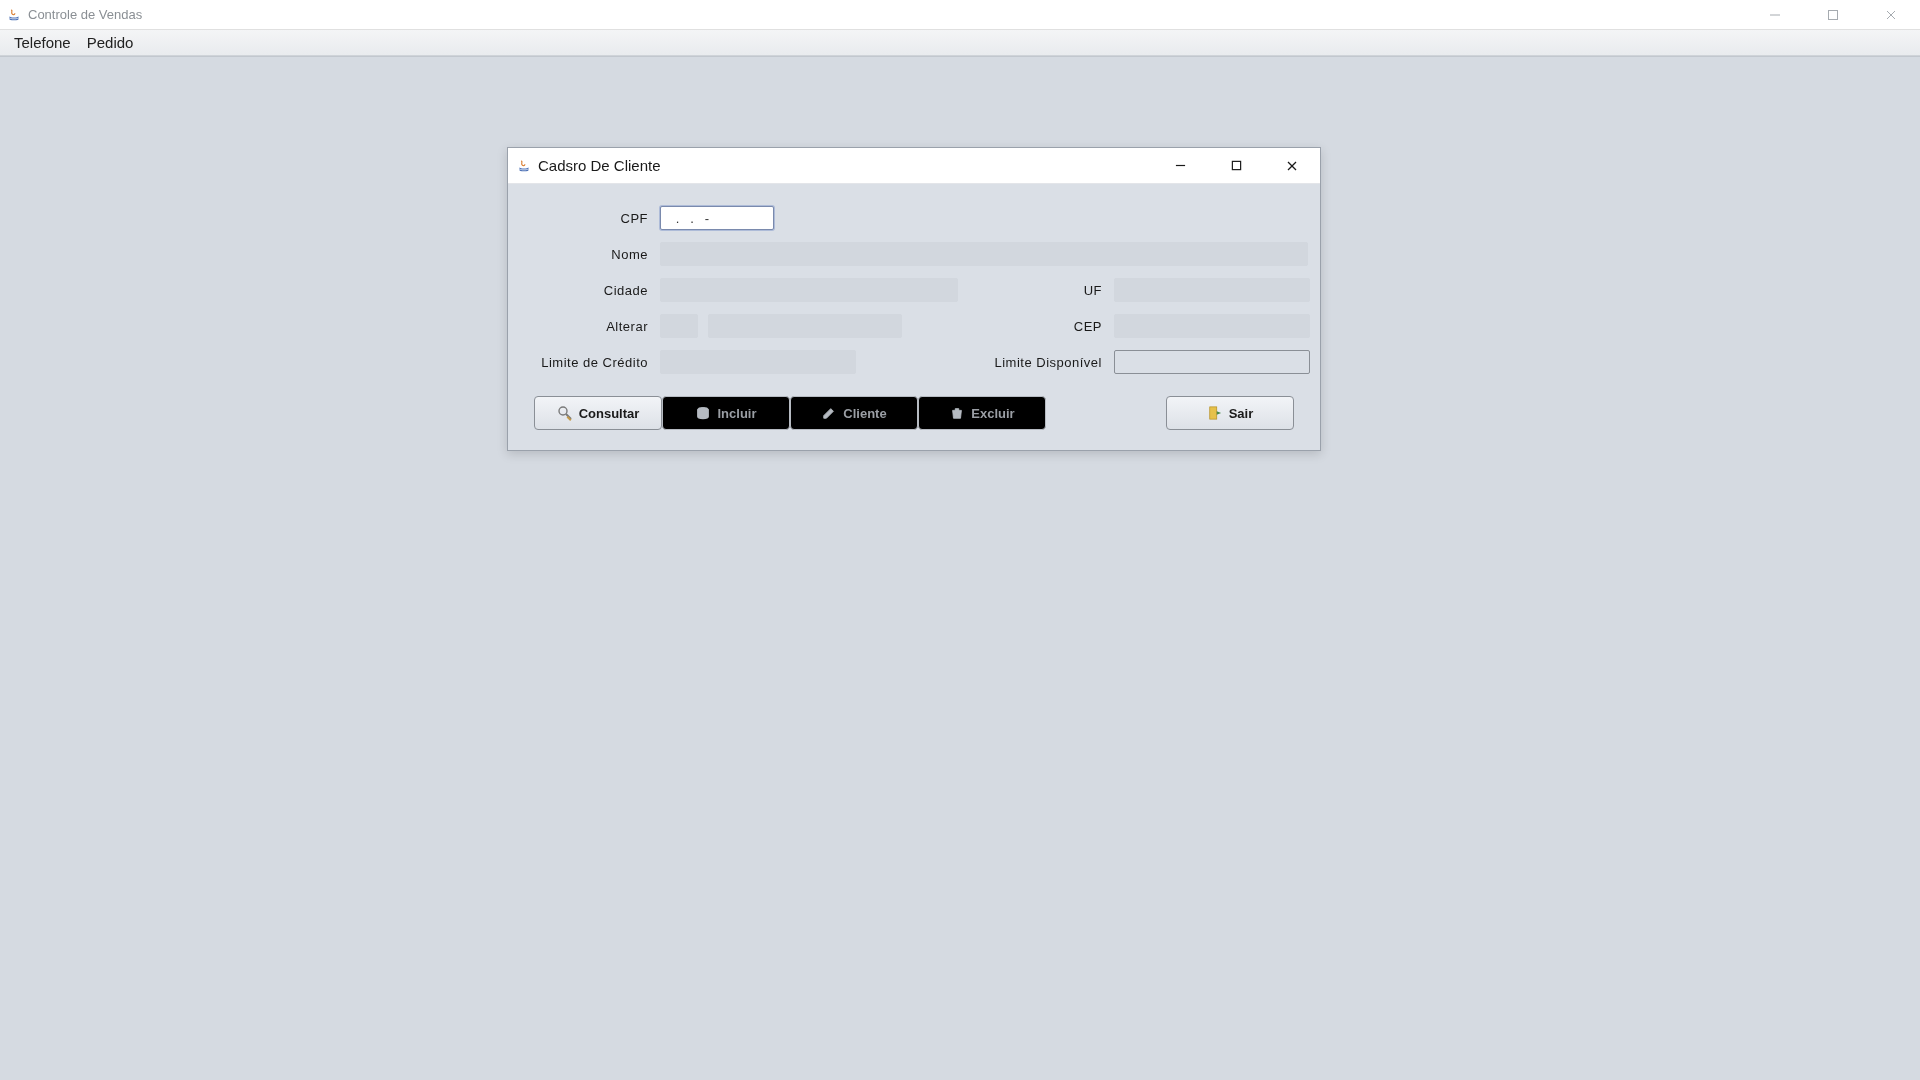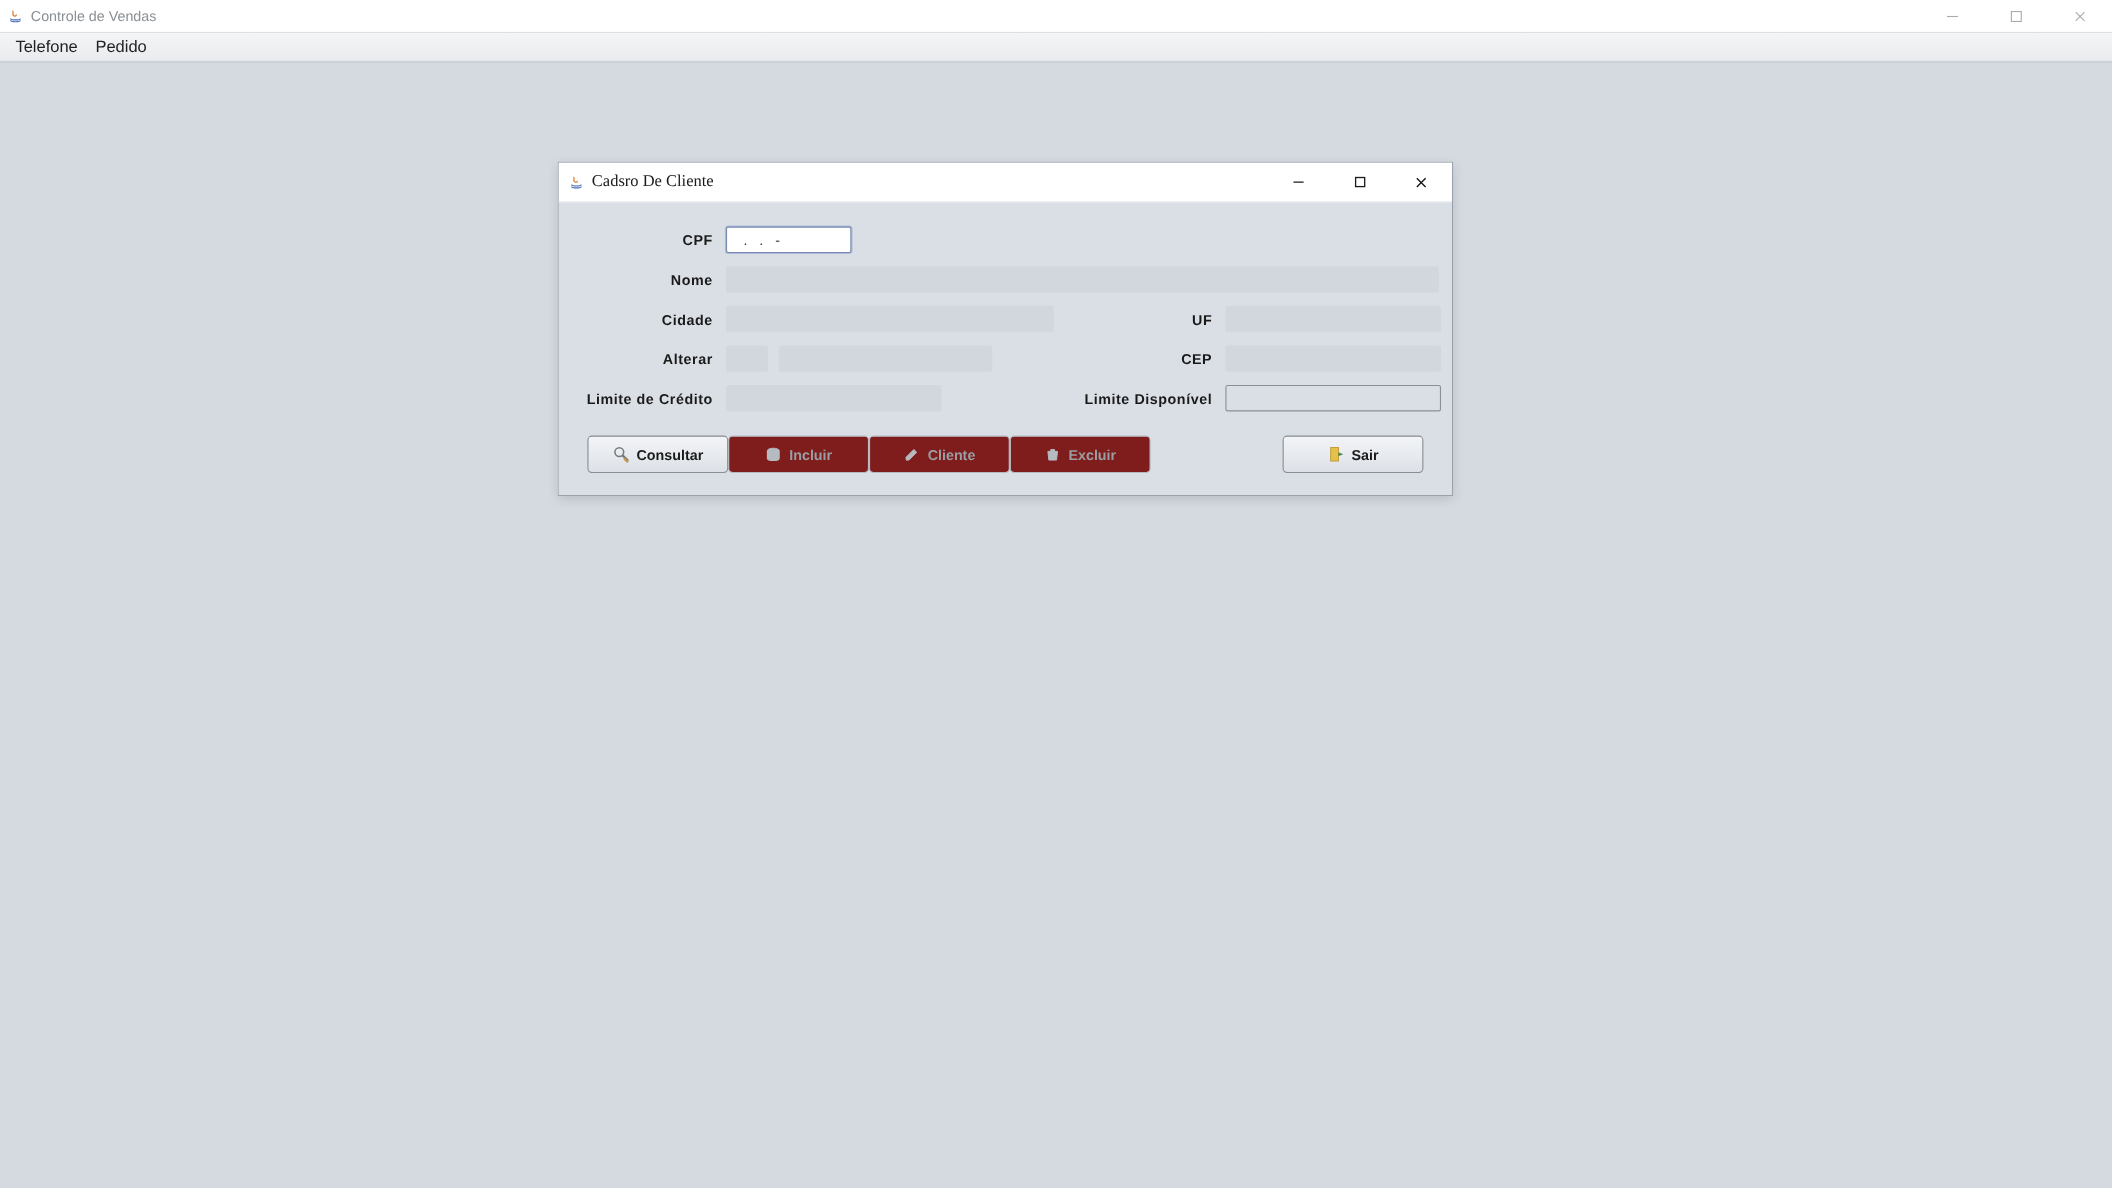--- a/index.html
+++ b/index.html
@@ -69,21 +69,20 @@
   }
   .inner-titlebar {
     height: 36px;
     background: #ffffff;
     display: flex;
     align-items: center;
     padding-left: 8px;
     font-size: 15px;
     color: #1a1a1a;
     border-bottom: 1px solid #e3e5e9;
-    font-family: Liberation Serif, serif;
   }
   .inner-titlebar .win-controls {
     margin-left: auto;
     display: flex;
     height: 100%;
   }
   .inner-titlebar .win-ctrl {
     width: 56px; height: 100%;
     display: flex; align-items: center; justify-content: center;
   }
@@ -94,21 +93,21 @@
     padding: 22px 10px 14px 10px;
   }
 
   .form-row {
     display: flex;
     align-items: center;
     margin-bottom: 12px;
   }
   .form-label {
     font-size: 13px;
-    font-weight: bold;
+    font-weight: normal;
     color: #1a1a1a;
     text-align: right;
     letter-spacing: 0.5px;
     padding-right: 12px;
   }
   .col-label-main { width: 142px; flex: 0 0 142px; }
   .col-label-right { width: 100px; flex: 0 0 100px; }
 
   input.field {
     height: 24px;
@@ -156,21 +155,21 @@
     gap: 6px;
     font-size: 13px;
     font-weight: bold;
     border: 1px solid #8a8f96;
     border-radius: 4px;
     background: linear-gradient(#f2f4f7, #dde1e7);
     color: #1a1a1a;
   }
   .btn.disabled {
     color: #9a9ea4;
-    background: #7f1d1d;
+    background: #000000;
     border-color: #b6bbc2;
   }
   .btn.disabled .ico svg * { fill: #b6bbc2; stroke: #b6bbc2; }
   .btn .ico { width: 16px; height: 16px; display: inline-flex; align-items:center; justify-content:center; }
   .btn:last-child { margin-left: auto; }
 </style>
 </head>
 <body>
 
 <div class="outer-titlebar">

